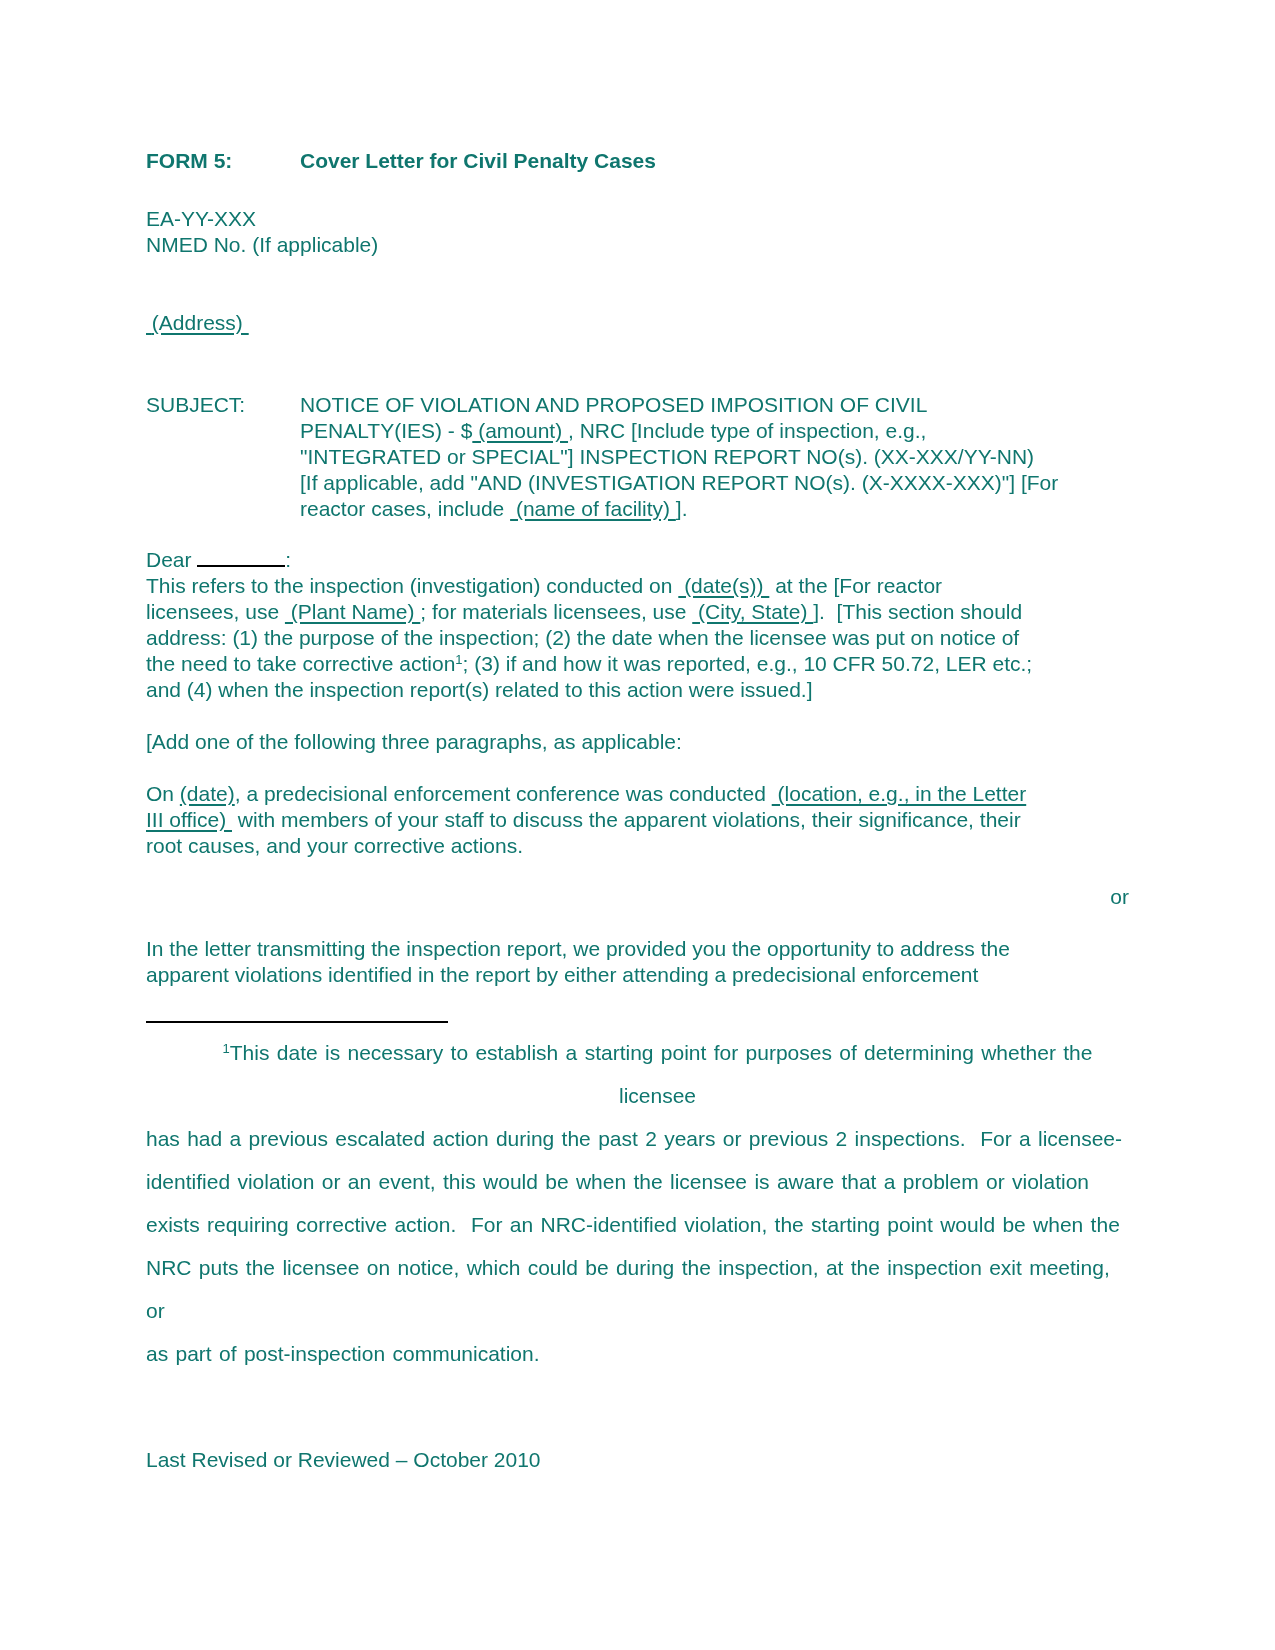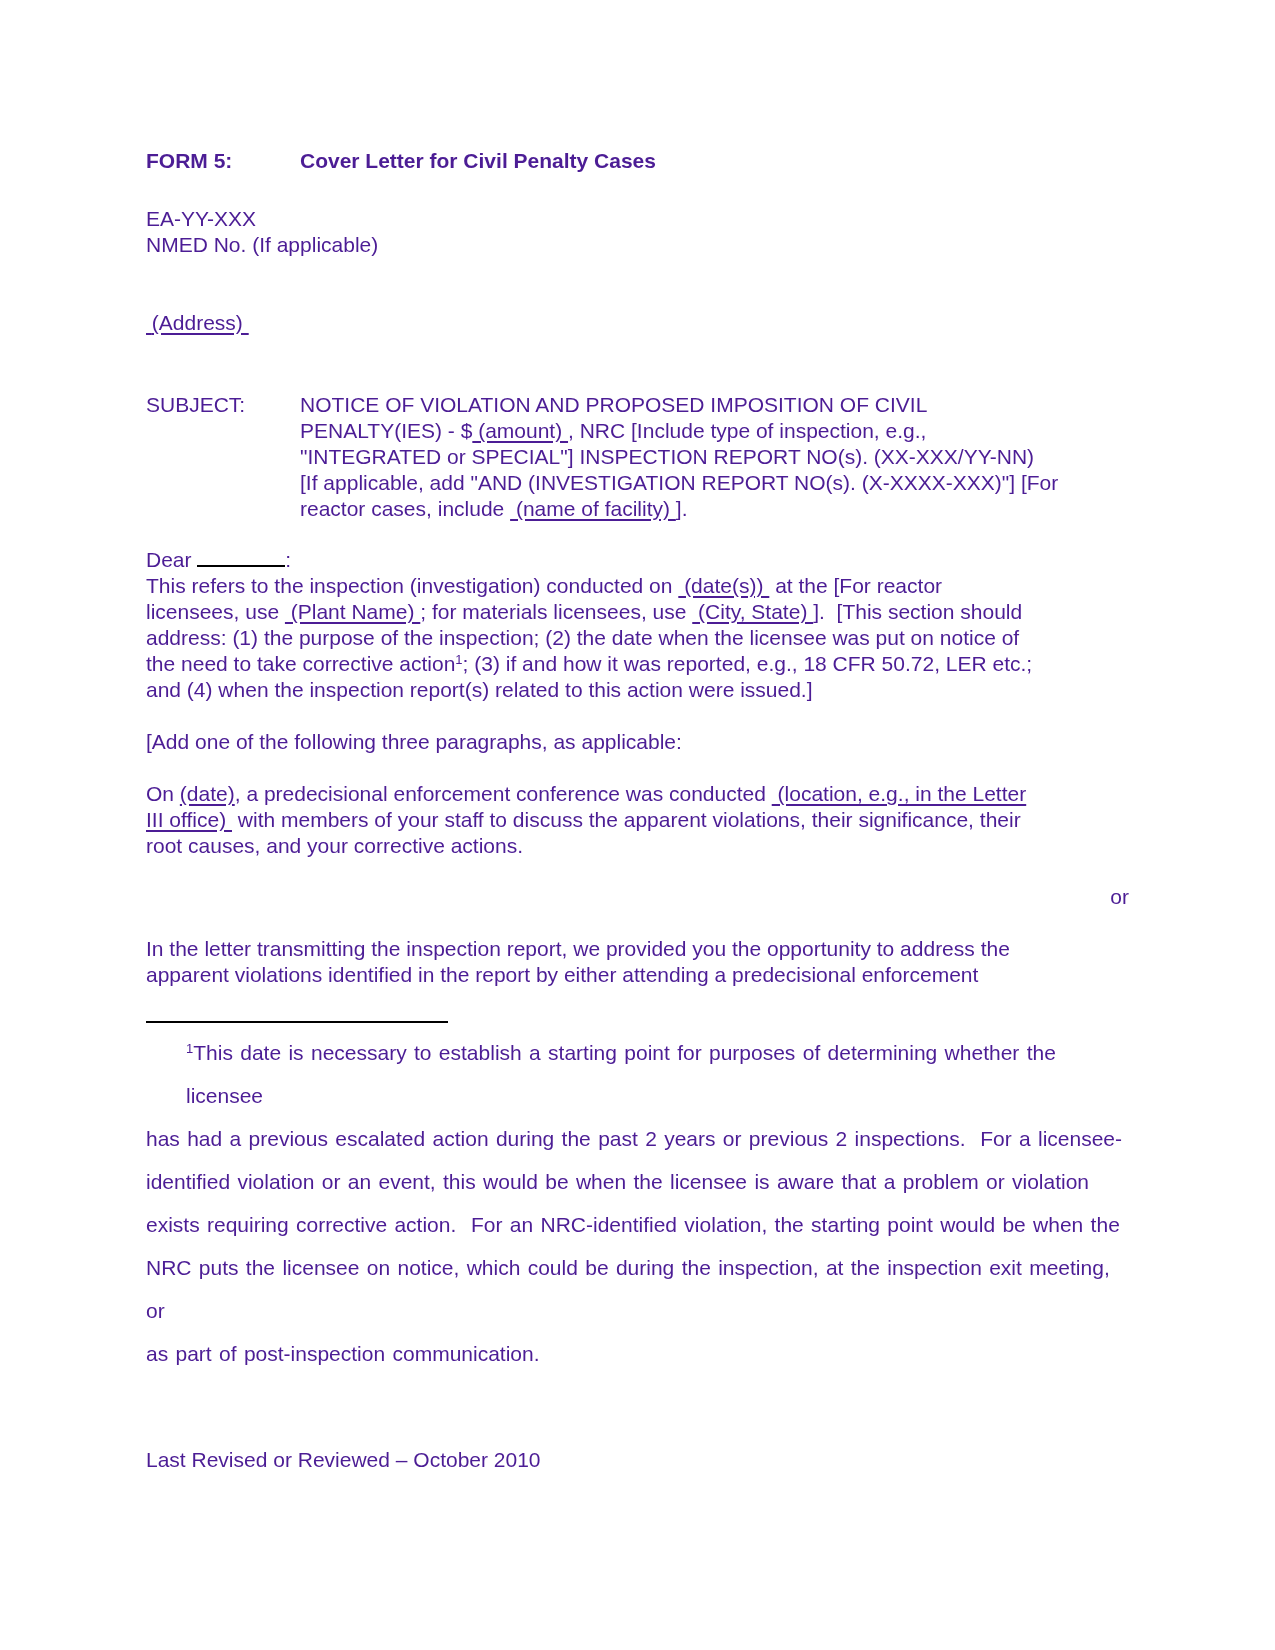--- a/index.html
+++ b/index.html
@@ -10,21 +10,21 @@
   .page {
     position: relative;
     width: 1275px;
     height: 1650px;
     background: #ffffff;
     box-sizing: border-box;
     padding: 148px 146px 8px 146px;
     font-family: "Liberation Sans", sans-serif;
     font-size: 21px;
     line-height: 26px;
-    color: #4c1d95;
+    color: #0f766e;
     overflow: hidden;
   }
   .line { white-space: pre-wrap; }
   .u { text-decoration: underline; text-decoration-thickness: 2px; text-underline-offset: 3px; }
   sup {
     font-size: 13px;
     line-height: 0;
     position: relative;
     top: -7px;
     vertical-align: baseline;
@@ -47,21 +47,21 @@
   .or-line { margin-top: 25px; text-align: right; }
   .para-letter { margin-top: 26px; }
   .fn-rule {
     margin: 33px 0 0 0;
     width: 302px;
     height: 2px;
     background: #000;
     border: 0;
   }
   .footnote { margin-top: 8px; line-height: 43px; word-spacing: 1.5px; }
-  .fn-first { padding-left: 40px; }
+  .fn-first { padding-left: 40px; text-align: center; }
   .footer-note { margin-top: 72px; }
 </style>
 </head>
 <body>
 
 <div class="page">
 
   <div class="doc-title">
     <div class="hang-label">FORM 5:</div>
     <div>Cover Letter for Civil Penalty Cases</div>
@@ -86,21 +86,21 @@
       <div class="line"><span>reactor cases, include </span><span class="u"> (name of facility) </span><span>].</span></div>
     </div>
   </div>
 
   <div class="salutation line"><span>Dear </span><span class="blank" style="width: 88px;"></span><span>:</span></div>
 
   <div class="para-inspection">
     <div class="line"><span>This refers to the inspection (investigation) conducted on </span><span class="u"> (date(s)) </span><span> at the [For reactor</span></div>
     <div class="line"><span>licensees, use </span><span class="u"> (Plant Name) </span><span>; for materials licensees, use </span><span class="u"> (City, State) </span><span>].  [This section should</span></div>
     <div class="line"><span>address: (1) the purpose of the inspection; (2) the date when the licensee was put on notice of</span></div>
-    <div class="line"><span>the need to take corrective action</span><sup>1</sup><span>; (3) if and how it was reported, e.g., 18 CFR 50.72, LER etc.;</span></div>
+    <div class="line"><span>the need to take corrective action</span><sup>1</sup><span>; (3) if and how it was reported, e.g., 10 CFR 50.72, LER etc.;</span></div>
     <div class="line"><span>and (4) when the inspection report(s) related to this action were issued.]</span></div>
   </div>
 
   <div class="para-add-one">
     <div class="line"><span>[Add one of the following three paragraphs, as applicable:</span></div>
   </div>
 
   <div class="para-conference">
     <div class="line"><span>On </span><span class="u">(date)</span><span>, a predecisional enforcement conference was conducted </span><span class="u"> (location, e.g., in the Letter</span></div>
     <div class="line"><span class="u">III office) </span><span> with members of your staff to discuss the apparent violations, their significance, their</span></div>

